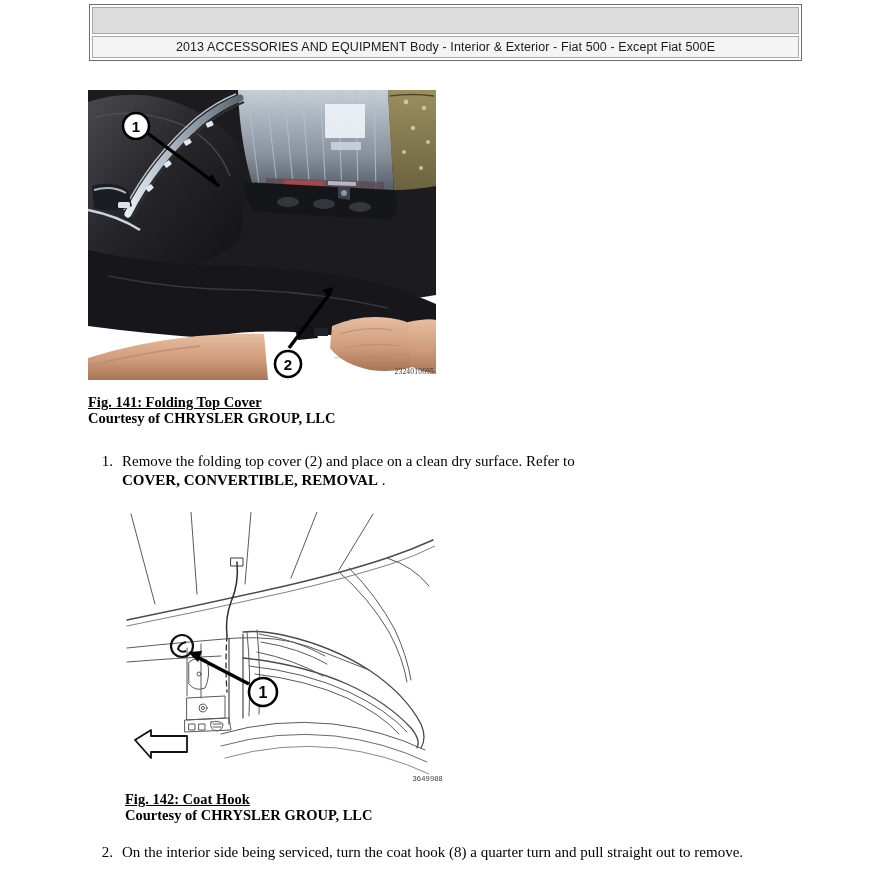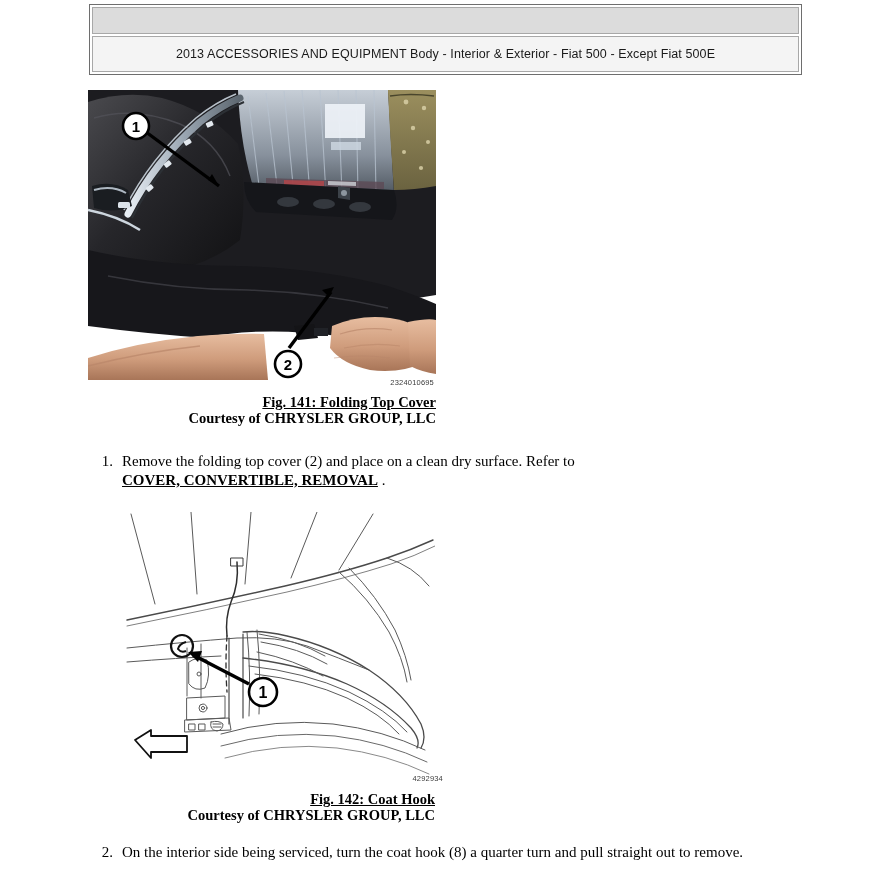--- a/index.html
+++ b/index.html
@@ -30,21 +30,21 @@
   #header-banner .hdr-row {
     box-sizing: border-box;
     border: 1px solid #a8a8a8;
     margin: 2px;
   }
   #header-banner .hdr-row-top {
     height: 27px;
     background: #dcdcdc;
   }
   #header-banner .hdr-row-bottom {
-    height: 36px;
+    height: 22px;
     background: #f4f4f4;
     display: flex;
     align-items: center;
     justify-content: center;
   }
   #header-title-text {
     font-family: "Liberation Sans", sans-serif;
     font-size: 12.5px;
     line-height: 14px;
     color: #1a1a1a;
@@ -68,31 +68,30 @@
 
   .figure-art svg { display: block; width: 100%; height: 100%; }
 
   .figure-id {
     position: absolute;
     font-family: "Liberation Sans", sans-serif;
     font-size: 7.5px;
     color: #3a3a3a;
     letter-spacing: 0.2px;
   }
-  #fig141-id { right: 2px; bottom: 6px; }
+  #fig141-id { right: 2px; bottom: 17px; font-family: Liberation Serif, serif; }
   #fig142-id { right: -8px; bottom: 7px; }
 
   .figure-caption {
     margin-top: 2px;
     font-family: "Liberation Serif", serif;
     font-weight: bold;
     font-size: 14.5px;
     line-height: 15.5px;
     color: #000;
-    text-align: right;
   }
   .figure-caption .cap-title {
     text-decoration: underline;
     display: inline-block;
   }
   .figure-caption .cap-courtesy { display: block; }
 
   
   .step {
     position: absolute;
@@ -103,21 +102,20 @@
   .step .step-num {
     width: 26px;
     flex: 0 0 26px;
     text-align: right;
     padding-right: 9px;
     box-sizing: border-box;
   }
   .step .step-text { flex: 1; }
   .step .xref {
     font-weight: bold;
-    text-decoration: underline;
     white-space: nowrap;
   }
 
   #step-1 { left: 96px; top: 452px; width: 708px; }
   #step-2 { left: 96px; top: 843px; width: 708px; }
 </style>
 </head>
 <body>
 
 <div id="header-banner">
@@ -345,21 +343,21 @@
       </g>
 
       <g>
         <line x1="124" y1="172" x2="68" y2="143" stroke="#000" stroke-width="3.6"></line>
         <polygon points="63,140 77,139 73,150" fill="#000"></polygon>
         <circle cx="138" cy="180" r="14" fill="#ffffff" stroke="#000" stroke-width="2.6"></circle>
         <text x="138" y="186" text-anchor="middle" font-family="Liberation Sans, sans-serif" font-size="16" font-weight="bold" fill="#000">1</text>
       </g>
     </svg>
 
-    <span class="figure-id" id="fig142-id">4292934</span>
+    <span class="figure-id" id="fig142-id">3649988</span>
   </div>
 
   <div class="figure-caption">
     <span class="cap-title">Fig. 142: Coat Hook</span>
     <span class="cap-courtesy">Courtesy of CHRYSLER GROUP, LLC</span>
   </div>
 </div>
 
 <div class="step" id="step-2">
   <span class="step-num">2.</span>

